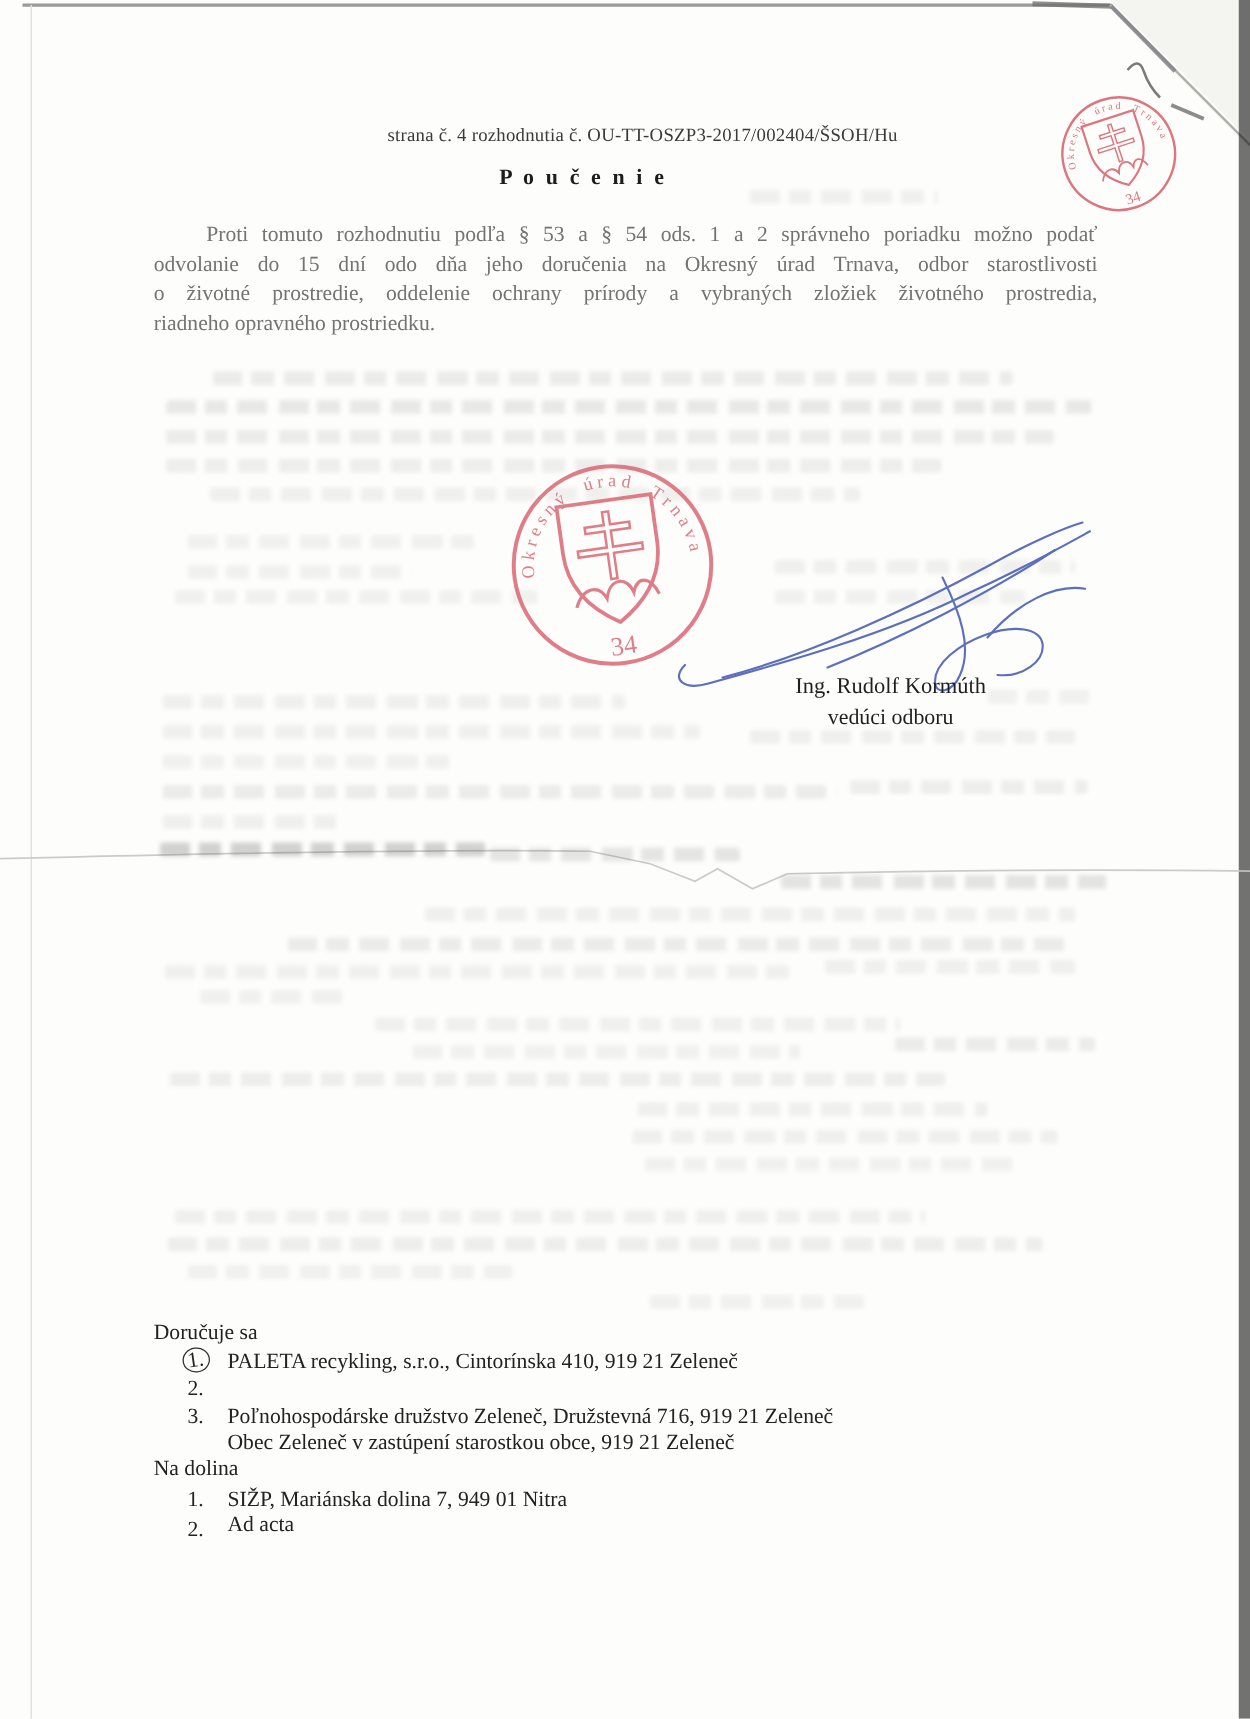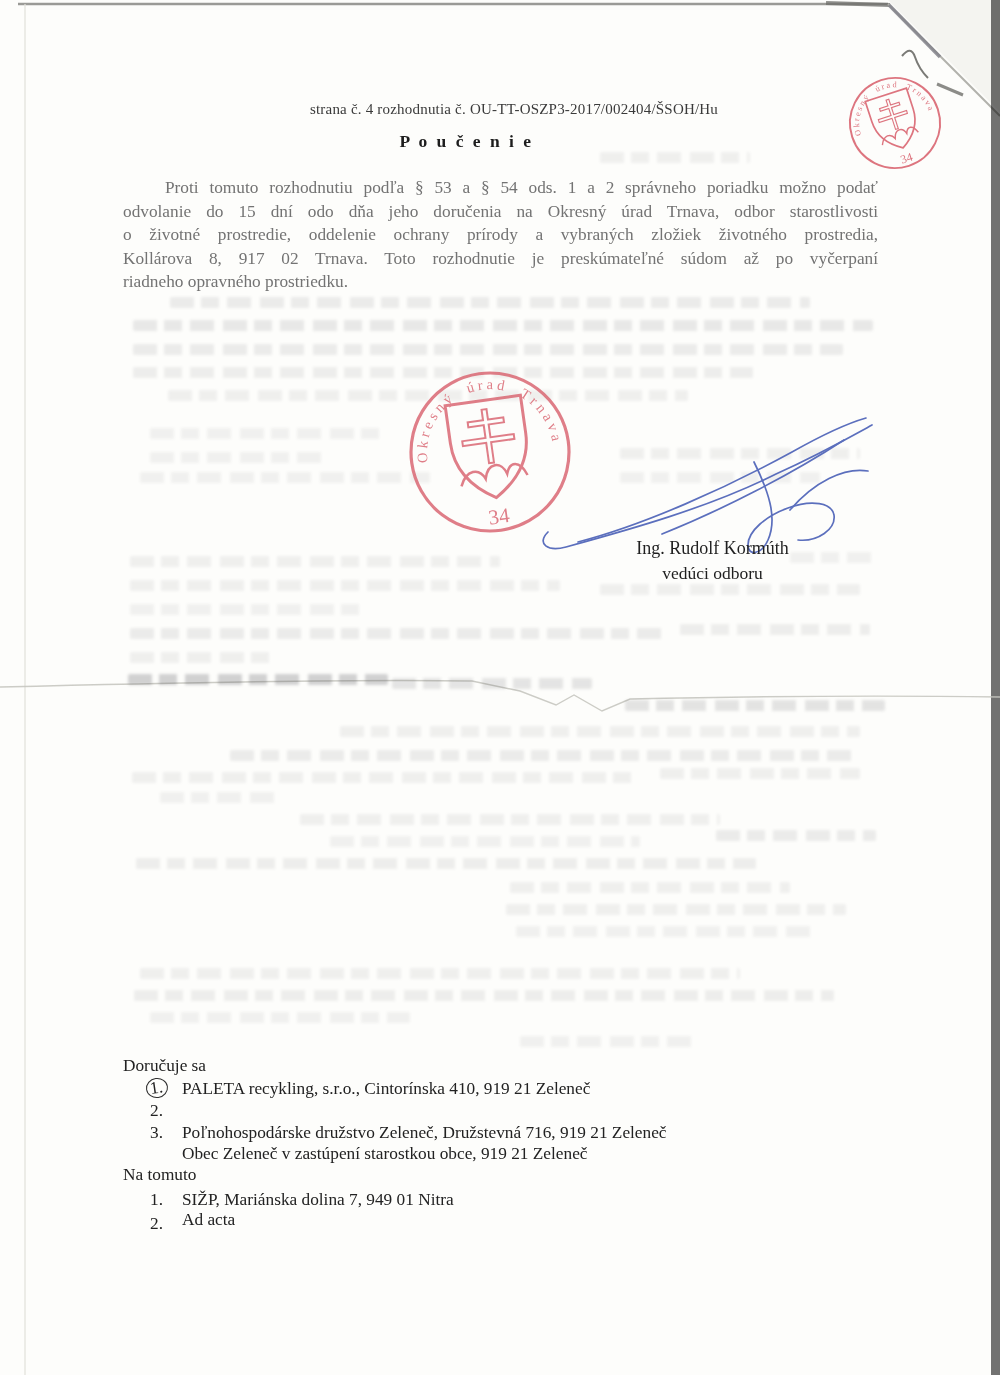--- a/index.html
+++ b/index.html
@@ -174,42 +174,41 @@
   </g>
 </svg>
 
 <div class="abs header-line">strana č. 4 rozhodnutia č. OU-TT-OSZP3-2017/002404/ŠSOH/Hu</div>
 <div class="abs doc-title">P o u č e n i e</div>
 
 <div class="abs para">
   <div class="para-line first">Proti tomuto rozhodnutiu podľa § 53 a § 54 ods. 1 a 2 správneho poriadku možno podať</div>
   <div class="para-line">odvolanie do 15 dní odo dňa jeho doručenia na Okresný úrad Trnava, odbor starostlivosti</div>
   <div class="para-line">o životné prostredie, oddelenie ochrany prírody a vybraných zložiek životného prostredia,</div>
-  <div class="para-line">Kollárova 8, 917 02 Trnava. Toto rozhodnutie je preskúmateľné súdom až po vyčerpaní</div>
   <div class="para-line last">riadneho opravného prostriedku.</div>
 </div>
 
 <div class="abs sign-name">Ing. Rudolf Kormúth</div>
 <div class="abs sign-role">vedúci odboru</div>
 
 <div class="abs list-heading" style="left:123px;top:1056px;">Doručuje sa</div>
 <div>
   <span class="list-num" style="top:1078px;left:146px;"><span class="circled">1.</span></span>
   <span class="list-text" style="top:1079px;">PALETA recykling, s.r.o., Cintorínska 410, 919 21 Zeleneč</span>
 </div>
 <div>
   <span class="list-num" style="top:1101px;">2.</span>
   <span class="list-text" style="top:1101px;margin-top:43px;">Obec Zeleneč v zastúpení starostkou obce, 919 21 Zeleneč</span>
 </div>
 <div>
   <span class="list-num" style="top:1123px;">3.</span>
   <span class="list-text" style="top:1123px;">Poľnohospodárske družstvo Zeleneč, Družstevná 716, 919 21 Zeleneč</span>
 </div>
 
-<div class="abs list-heading" style="left:123px;top:1165px;">Na tomuto</div>
+<div class="abs list-heading" style="left:123px;top:1165px;">Na dolina</div>
 <div>
   <span class="list-num" style="top:1190px;">1.</span>
   <span class="list-text" style="top:1190px;">SIŽP, Mariánska dolina 7, 949 01 Nitra</span>
 </div>
 <div>
   <span class="list-num" style="top:1214px;">2.</span>
   <span class="list-text" style="top:1210px;">Ad acta</span>
 </div>
 
 </body></html>

